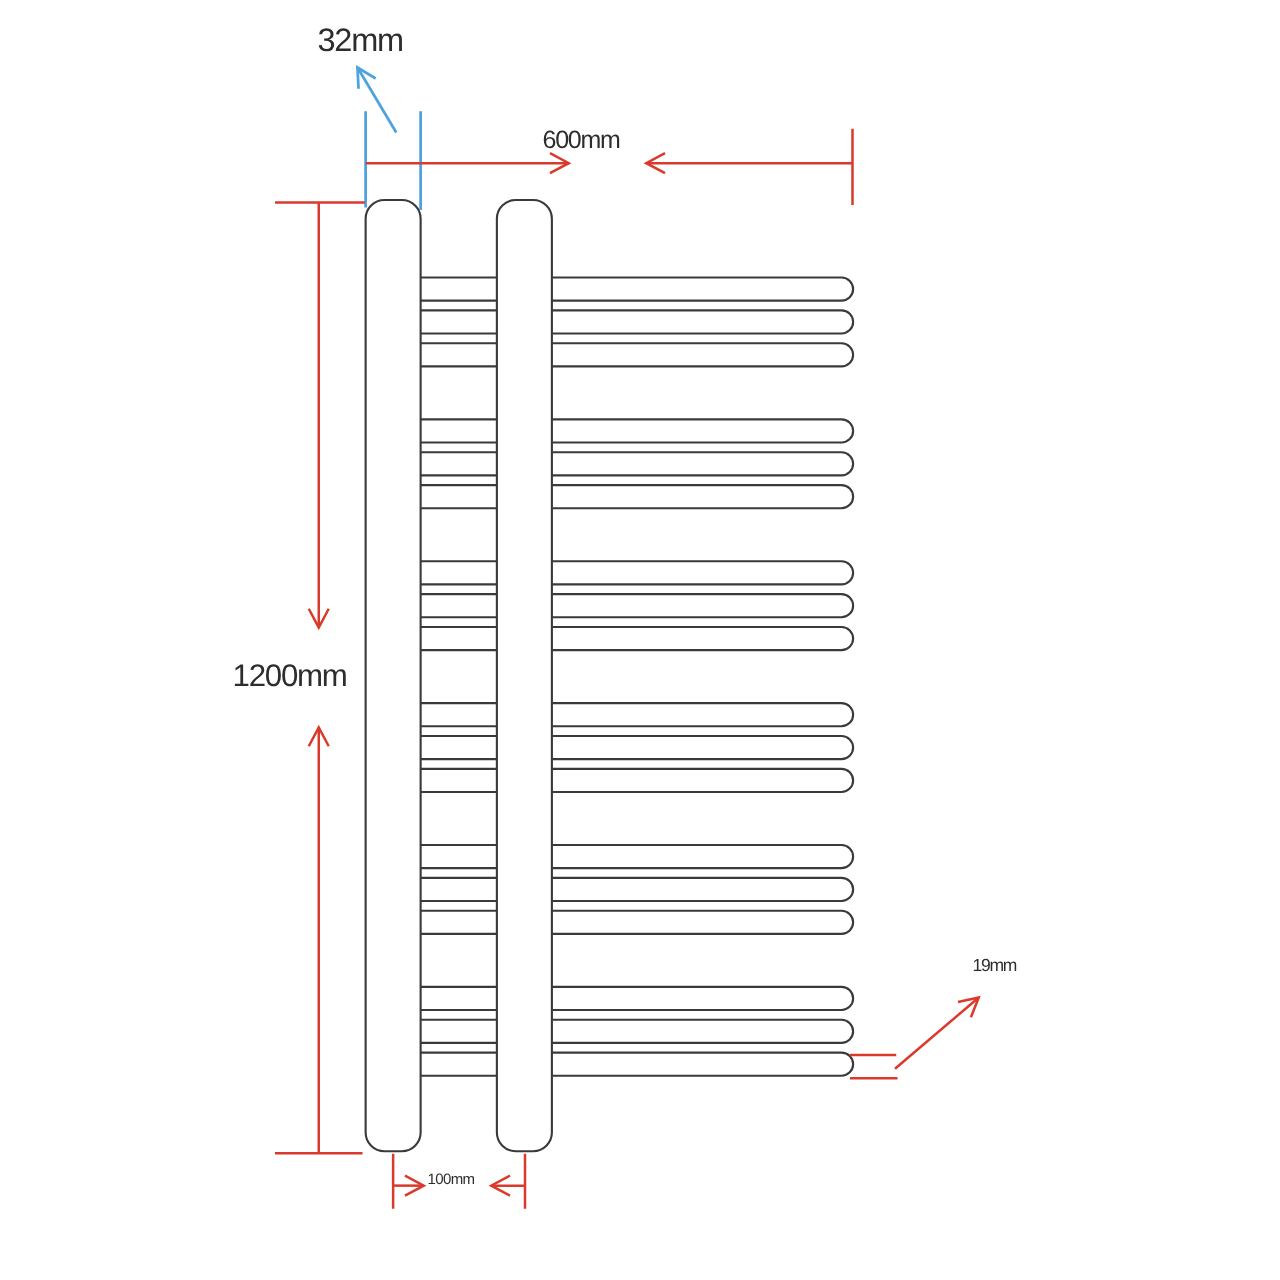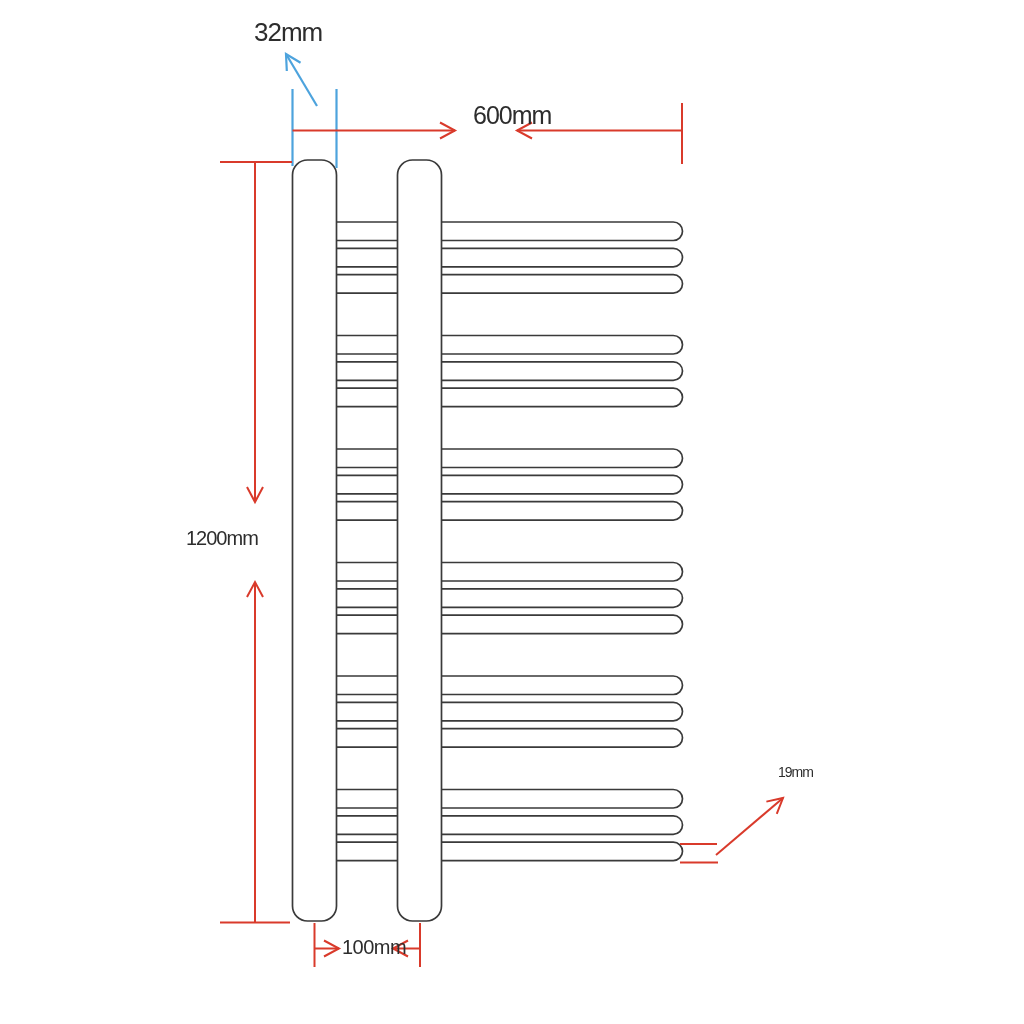--- a/index.html
+++ b/index.html
@@ -18,23 +18,23 @@
   .outline{stroke:var(--outline);stroke-width:1.7;fill:none;stroke-linecap:butt;}
   .redline{stroke:var(--red);stroke-width:2;fill:none;}
   .blueline{stroke:var(--blue);stroke-width:2.2;fill:none;}
   .red-head{stroke:var(--red);stroke-width:2;fill:none;}
   .blue-head{stroke:var(--blue);stroke-width:2.2;fill:none;}
   .lbl{
     position:absolute;color:var(--ink);white-space:nowrap;
     letter-spacing:-1px;line-height:1.05;
   }
   .lbl-32  {left:254px;top:19px;  font-size:26px;}
-  .lbl-600 {left:473px;top:102px; font-size:25px;}
-  .lbl-1200{left:186px;top:528px; font-size:20px;}
-  .lbl-100 {left:342px;top:937px; font-size:20px;letter-spacing:-0.5px;}
+  .lbl-600 {left:434px;top:102px; font-size:20px;}
+  .lbl-1200{left:186px;top:528px; font-size:25px;}
+  .lbl-100 {left:342px;top:937px; font-size:12px;letter-spacing:-0.5px;}
   .lbl-19  {left:778px;top:765px; font-size:14px;}
 </style>
 </head>
 <body>
 
 <div class="canvas">
 
   <svg width="1024" height="1024" viewBox="0 0 1024 1024">
     <defs>
       <marker id="ar-red" markerWidth="22" markerHeight="22" refX="18" refY="11" orient="auto" markerUnits="userSpaceOnUse">

